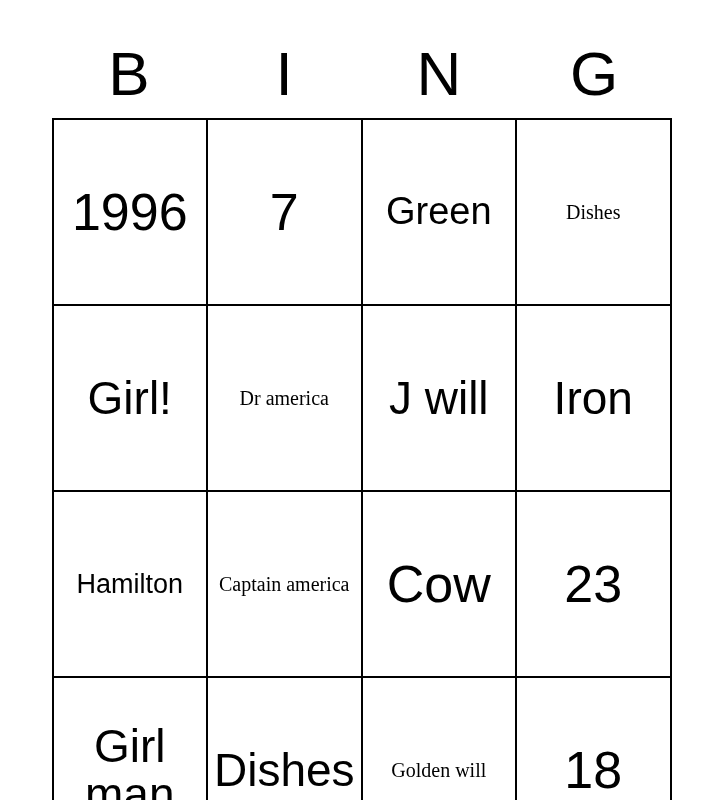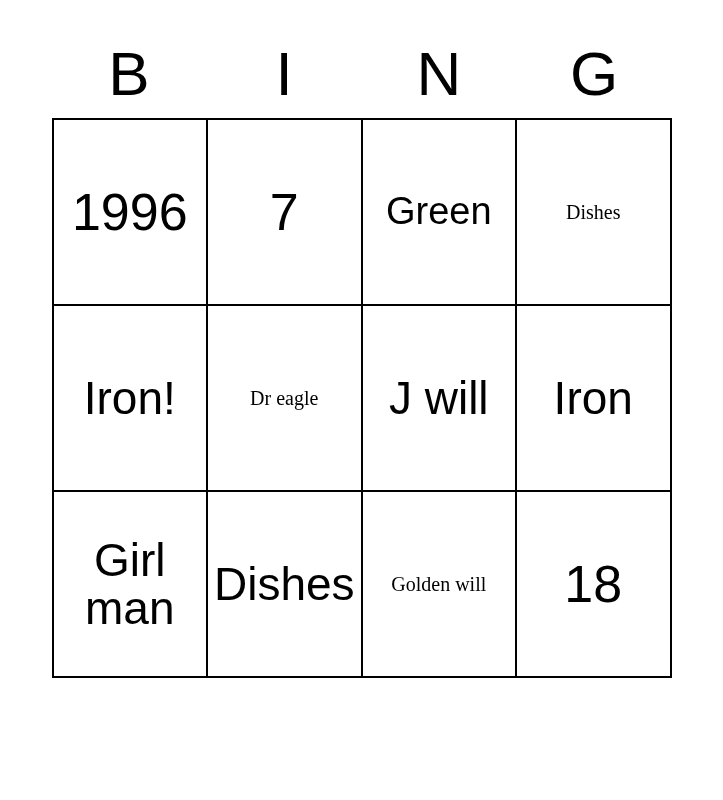--- a/index.html
+++ b/index.html
@@ -85,30 +85,44 @@
           </td>
         <td>
             <span class="cell-text s-md">Green</span>
           </td>
         <td>
             <span class="cell-text s-sm">Dishes</span>
           </td>
       </tr>
       <tr>
         <td>
-            <span class="cell-text s-lg">Iron!</span>
+            <span class="cell-text s-lg">Girl!</span>
           </td>
         <td>
-            <span class="cell-text s-sm">Dr eagle</span>
+            <span class="cell-text s-sm">Dr america</span>
           </td>
         <td>
             <span class="cell-text s-lg">J will</span>
           </td>
         <td>
             <span class="cell-text s-lg">Iron</span>
+          </td>
+      </tr>
+      <tr>
+        <td>
+            <span class="cell-text s-xs">Hamilton</span>
+          </td>
+        <td>
+            <span class="cell-text s-sm">Captain america</span>
+          </td>
+        <td>
+            <span class="cell-text s-xl">Cow</span>
+          </td>
+        <td>
+            <span class="cell-text s-xl">23</span>
           </td>
       </tr>
       <tr>
         <td>
             <span class="cell-text s-lg">Girl man</span>
           </td>
         <td>
             <span class="cell-text s-lg">Dishes</span>
           </td>
         <td>

